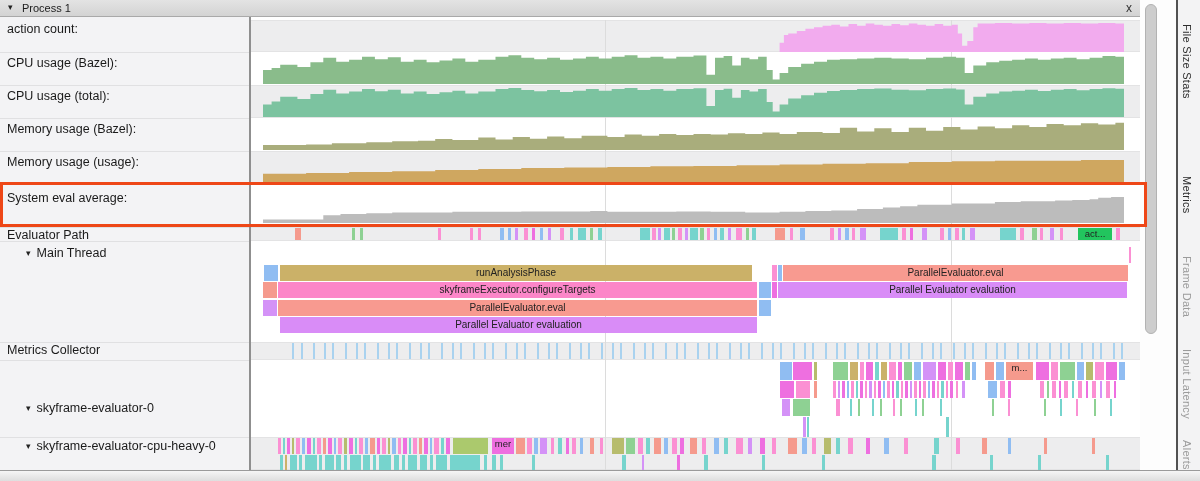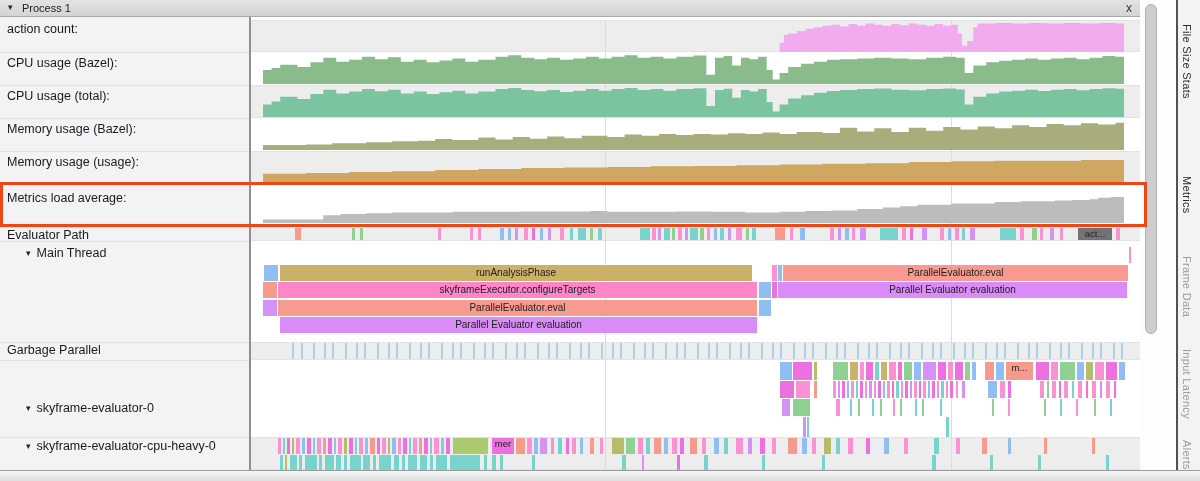--- a/index.html
+++ b/index.html
@@ -144,21 +144,21 @@
       <div class="seg" style="left: 948px; width: 3px; background: rgb(144, 189, 242);"></div>
       <div class="seg" style="left: 955px; width: 4px; background: rgb(251, 144, 211);"></div>
       <div class="seg" style="left: 962px; width: 3px; background: rgb(118, 212, 205);"></div>
       <div class="seg" style="left: 970px; width: 5px; background: rgb(212, 146, 247);"></div>
       <div class="seg" style="left: 1000px; width: 16px; background: rgb(118, 212, 205);"></div>
       <div class="seg" style="left: 1020px; width: 4px; background: rgb(251, 144, 211);"></div>
       <div class="seg" style="left: 1032px; width: 5px; background: rgb(142, 209, 147);"></div>
       <div class="seg" style="left: 1040px; width: 3px; background: rgb(251, 144, 211);"></div>
       <div class="seg" style="left: 1050px; width: 4px; background: rgb(212, 146, 247);"></div>
       <div class="seg" style="left: 1060px; width: 3px; background: rgb(251, 144, 211);"></div>
-      <div class="seg" style="left: 1078px; width: 34px; background: #737373;">act...</div>
+      <div class="seg" style="left: 1078px; width: 34px; background: #22c55e;">act...</div>
       <div class="seg" style="left: 1116px; width: 4px; background: rgb(251, 144, 211);"></div>
     </div>
   <div class="layer mtrow" style="top:247px;height:16px;">
       <div class="seg" style="left: 1129px; width: 2px; background: rgb(251, 144, 211);"></div>
     </div>
   <div class="layer mtrow" style="top:265px;height:16px;">
       <div class="seg" style="left: 264px; width: 14px; background: rgb(144, 189, 242);"></div>
       <div class="seg" style="left: 280px; width: 472px; background: rgb(203, 177, 104);">runAnalysisPhase</div>
       <div class="seg" style="left: 772px; width: 5px; background: rgb(251, 144, 211);"></div>
       <div class="seg" style="left: 778px; width: 4px; background: rgb(144, 189, 242);"></div>
@@ -498,24 +498,24 @@
       <div class="lsep" style="top:210px;"></div>
     <div class="lsep" style="top:224px;"></div>
       <div class="lsep" style="top:325px;"></div>
     <div class="lsep" style="top:343px;"></div>
       <div class="lsep" style="top:420px;"></div>
     <div class="lbl" style="top:5px;">action count:</div>
     <div class="lbl" style="top:39px;">CPU usage (Bazel):</div>
     <div class="lbl" style="top:72px;">CPU usage (total):</div>
     <div class="lbl" style="top:105px;">Memory usage (Bazel):</div>
     <div class="lbl" style="top:138px;">Memory usage (usage):</div>
-    <div class="lbl" style="top:174px;">Metrics load average:</div>
+    <div class="lbl" style="top:174px;">System eval average:</div>
     <div class="lbl" style="top:211px;">Evaluator Path</div>
     <div class="lbl ind" style="top:229px;"><span class="tri">▾</span><span>Main Thread</span></div>
-    <div class="lbl" style="top:326px;">Garbage Parallel</div>
+    <div class="lbl" style="top:326px;">Metrics Collector</div>
     <div class="lbl ind" style="top:344px;margin-top:40px;"><span class="tri">▾</span><span>skyframe-evaluator-0</span></div>
     <div class="lbl ind" style="top:422px;"><span class="tri">▾</span><span>skyframe-evaluator-cpu-heavy-0</span></div>
   </div>
 
   <div class="hibox"></div>
 
   <div class="vtrack"></div>
   <div class="vthumb"></div>
   <div class="vdiv"></div>
   <div class="sidebar">

